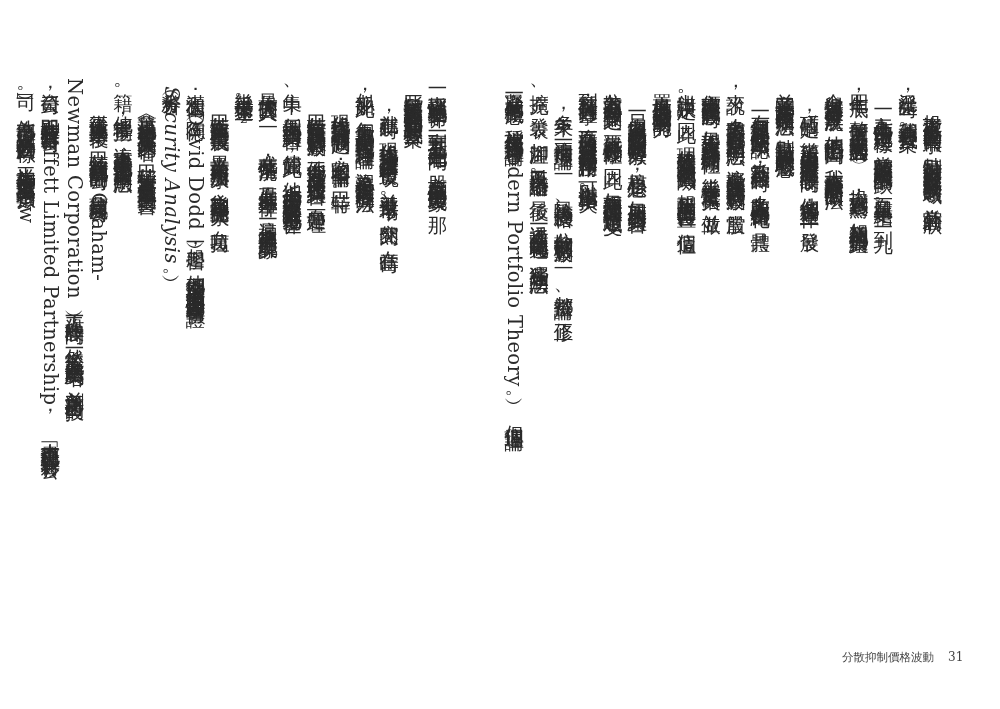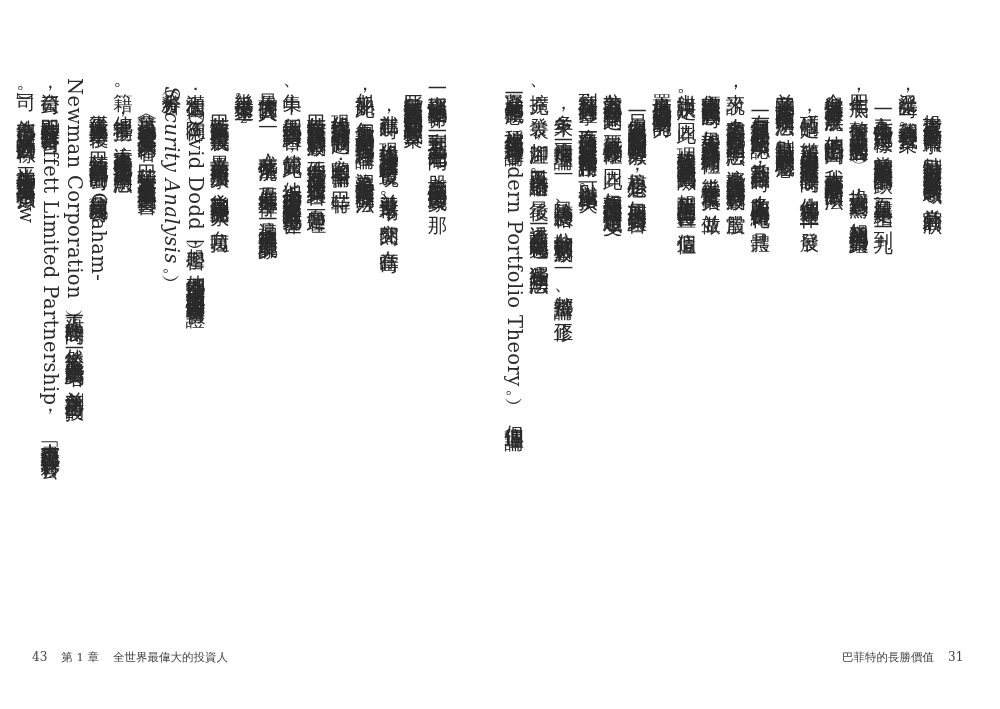--- a/index.html
+++ b/index.html
@@ -15,23 +15,20 @@
   .col .ital { font-style:italic; }
   .footer { position:absolute; top:650px; font-size:11.5px; color:#444; white-space:nowrap;
             font-family:"DejaVu Serif","Liberation Serif",serif; }
   .footer .num { font-size:12px; }
   .footer .gap { display:inline-block; width:14px; }
 </style>
 </head>
 <body>
 
 <div class="page left" id="leftPage">
-  <div class="footer" style="left:32px;">
-    <span class="num">43</span><span class="gap"></span><span>第 1 章</span><span class="gap"></span><span>全世界最偉大的投資人</span>
-  </div>
 <div class="col" style="left: 426px;">一直靜悄悄地躺在學術界，直到一九七三至一九七四年間，股市發生戲劇性的拋售現象。那</div>
     <div class="col" style="left: 401.8px;">些巨額的損失讓投資人和他們的顧問想要尋找答案。</div>
     <div class="col" style="left: 377.6px;">　就在那時，現代投資組合理論在象牙塔中被「發現」，並被引進市場。突然間，在當時</div>
     <div class="col" style="left: 353.4px;">似乎如此，每個人都把目光轉向了現代投資組合理論，認為這是對投資人最合理的方法。</div>
     <div class="col" style="left: 329.2px;">　現代投資組合理論只有一個問題，它的名字叫華倫．巴菲特。</div>
     <div class="col" style="left: 305px;">　巴菲特沒有將風險視同於價格波動。他不管理廣泛而分散的普通股投資組合，而是管理</div>
     <div class="col" style="left: 280.8px;">集中、低周轉率的投資組合。儘管如此，他近七十年的投資績效已經讓許多人稱他為全世界</div>
     <div class="col" style="left: 256.6px;">最偉大的投資人——或在某些情況下，是五個標準差事件，這是一個非常罕見的統計現象，</div>
     <div class="col" style="left: 232.4px;">幾乎從未發生過。²</div>
     <div class="col" style="left: 208.2px;">　巴菲特在奧馬哈出生與成長，畢業於內布拉斯加大學，之後跑到哥倫比亞大學，向葛拉</div>
@@ -40,21 +37,21 @@
     <div class="col" style="left: 135.6px;">　葛拉漢也是《智慧型股票投資人》的作者，巴菲特稱這本書為有史以來最重要的投資書</div>
     <div class="col" style="left: 111.4px;">籍。他經常宣揚，這本書永遠改變了他對於投資股市的想法。</div>
     <div class="col" style="left: 87.2px;">　從哥倫比亞大學畢業後，巴菲特曾經在他的導師的公司，葛拉漢紐曼公司（<span class="latin">Graham-</span></div>
     <div class="col" style="left: 63px;"><span class="latin">Newman Corporation</span>）工作過一段時間，然後於一九五六年返回奧馬哈，並創辦了自己的投</div>
     <div class="col" style="left: 38.8px;">資公司，即巴菲特有限合夥公司（<span class="latin">Buffett Limited Partnership</span>，本書也簡稱「巴菲特合夥公</div>
     <div class="col" style="left: 14.6px;">司」）。他為自己設定了一個雄心勃勃的目標：平均每年要打敗道瓊工業平均指數（<span class="latin">Dow</span></div>
   </div>
 
 <div class="page right" id="rightPage">
   <div class="footer" style="left:342px;">
-    <span>巴菲特的長勝價值</span><span class="gap"></span><span class="num">31</span>
+    <span>分散抑制價格波動</span><span class="gap"></span><span class="num">31</span>
   </div>
 <div class="col" style="left: 421px;">　投資人有了解世界的內在需求，特別是對個人財務狀況有直接影響的領域。當意外的狀</div>
     <div class="col" style="left: 396.4px;">況發生時，我們會去尋找答案。</div>
     <div class="col" style="left: 371.8px;">　一九七三年的情況就是這樣，當時股價開始出現殘酷的下跌，而且第二年更糟。到一九</div>
     <div class="col" style="left: 347.2px;">七四年底，整個股市下跌了令人感到痛苦的五〇％。投資人感到震驚，想知道他們的投資組</div>
     <div class="col" style="left: 322.6px;">合與退休儲蓄會發生什麼狀況。他們也不斷自問：我本來應該採取什麼不同的做法？</div>
     <div class="col" style="left: 298px;">　碰巧的是，幾所頂尖大學的學者思考股市已經有一段時間了。他們各自獨立工作，發展</div>
     <div class="col" style="left: 273.4px;">並完善了關於市場行為的幾個想法，特別是風險和報酬的核心概念。</div>
     <div class="col" style="left: 248.8px;">　有一個根源於心理學的想法開始承認，當涉及到金錢時，大多數的人都會情緒化。具體</div>
     <div class="col" style="left: 224.2px;">來說，大多數的投資人都有「厭惡虧損」的想法，這些金融學者將此等同於價格波動。當股</div>

